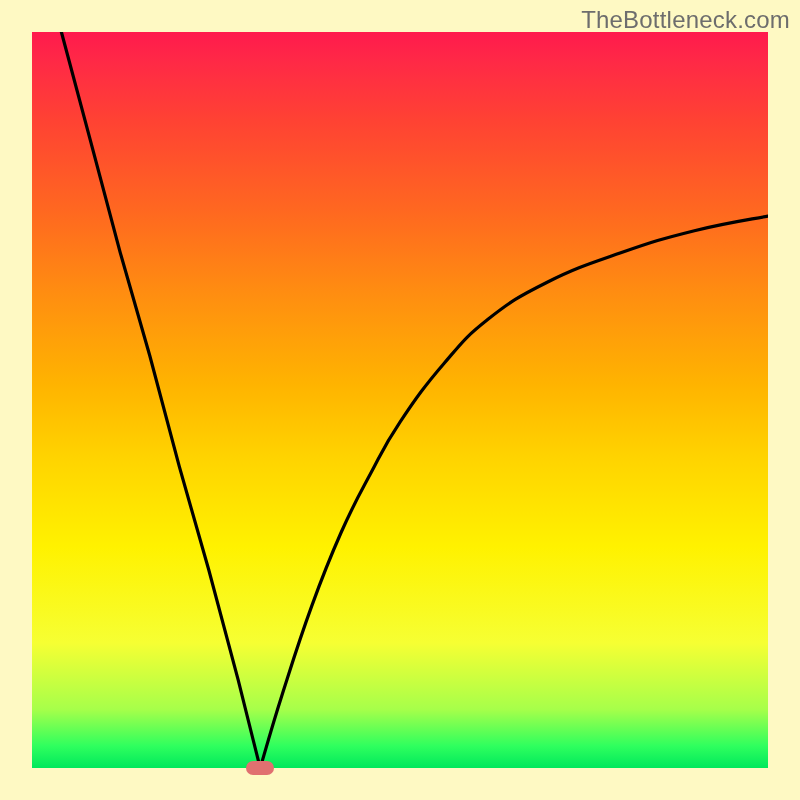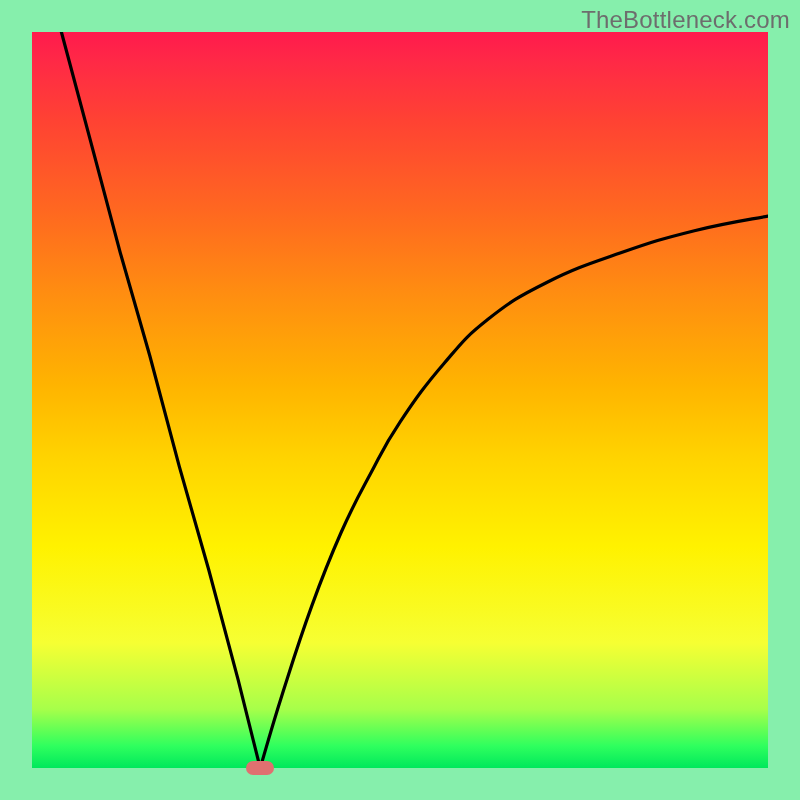--- a/index.html
+++ b/index.html
@@ -8,21 +8,21 @@
     width: 800px;
     height: 800px;
     background: #000;
     font-family: Arial, Helvetica, sans-serif;
     overflow: hidden;
   }
   .frame {
     position: relative;
     width: 800px;
     height: 800px;
-    background: #86efac;
+    background: #fef9c3;
   }
   .plot-area {
     position: absolute;
     left: 32px;
     top: 32px;
     width: 736px;
     height: 736px;
     background: linear-gradient(to bottom,
       #ff1a4d 0%,
       #ff2946 4%,

